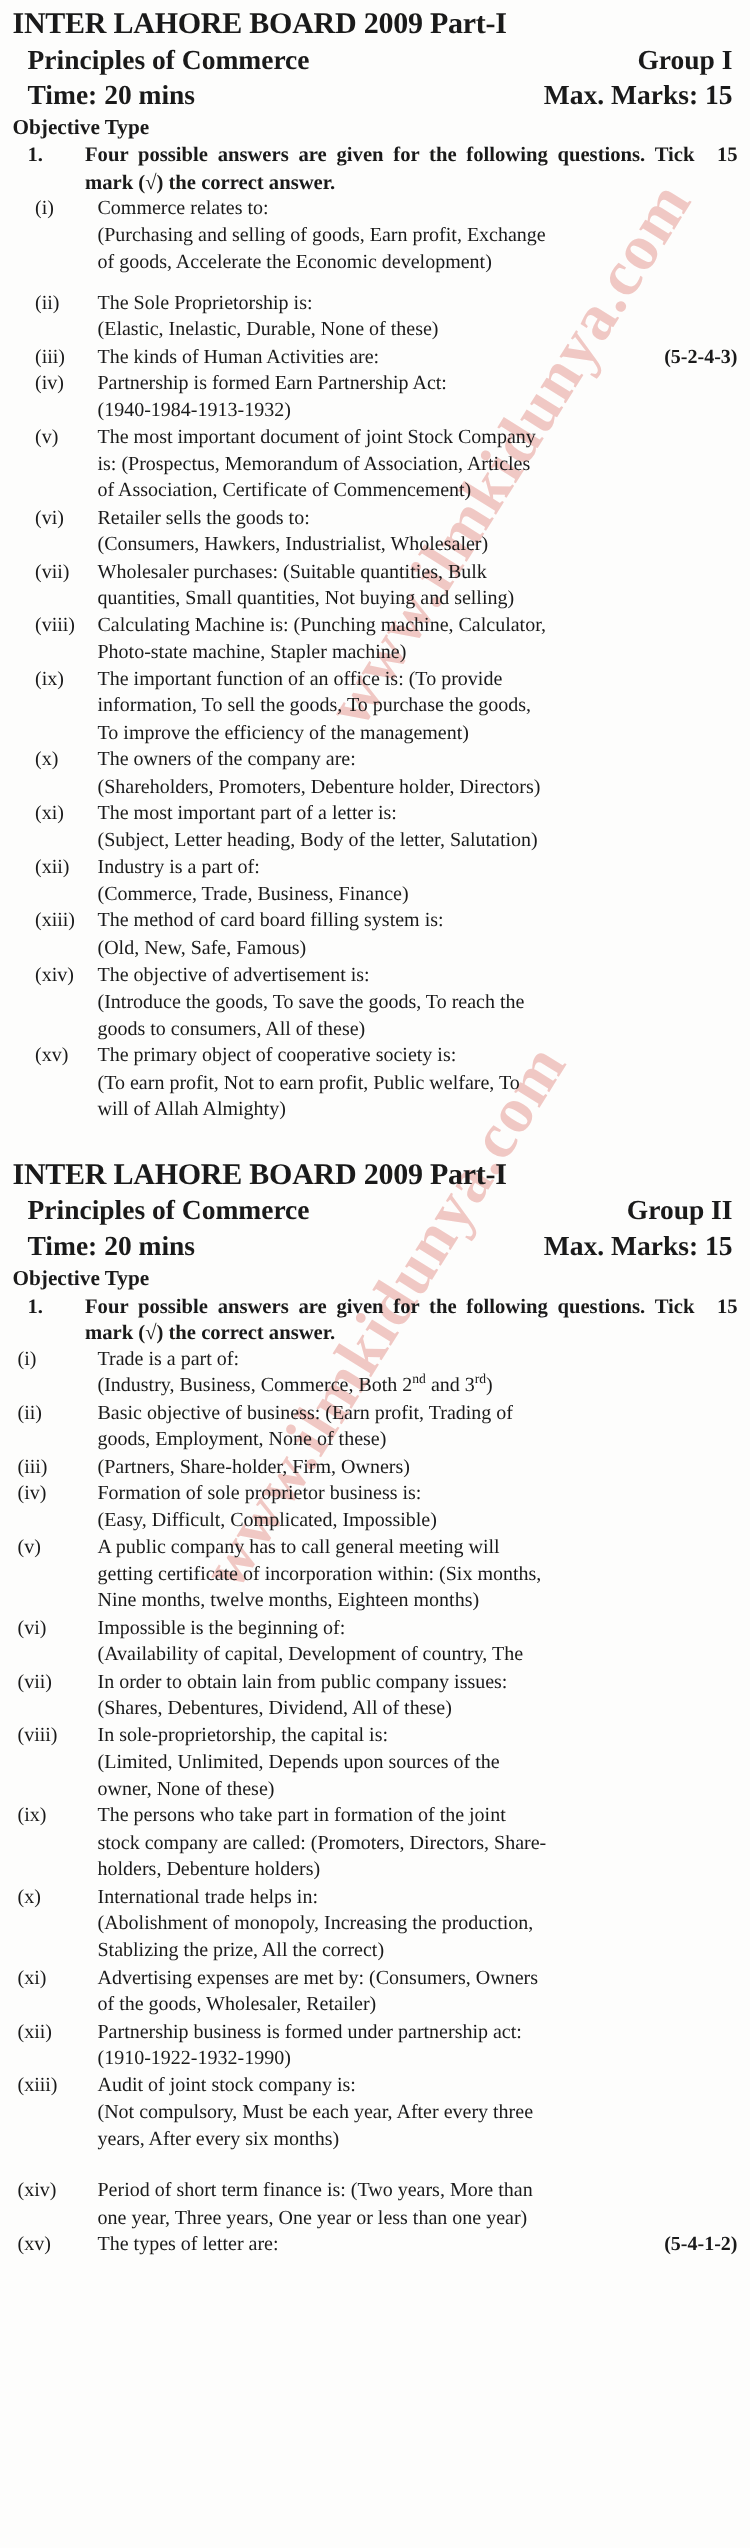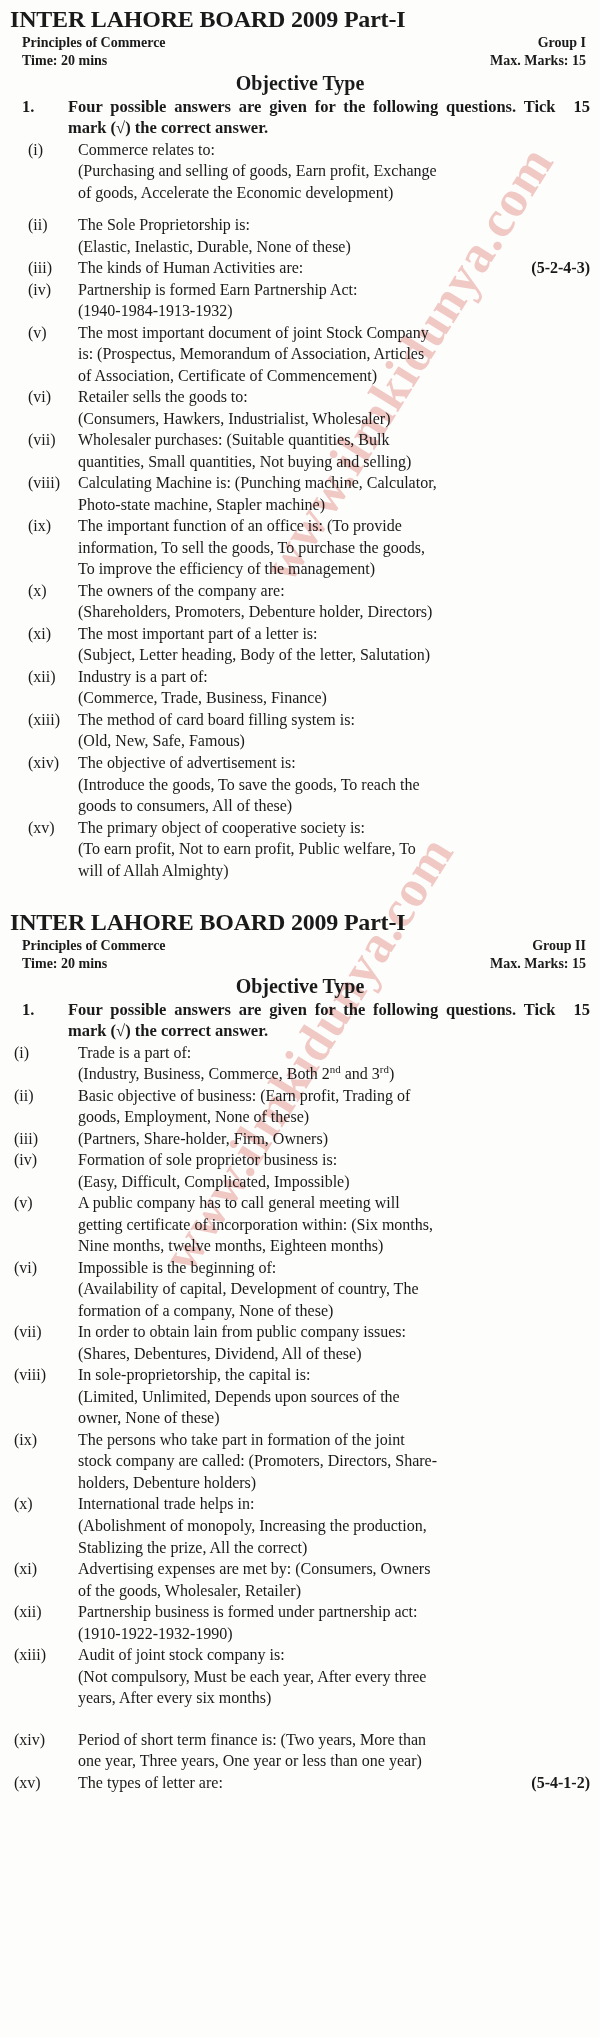--- a/index.html
+++ b/index.html
@@ -68,30 +68,30 @@
     letter-spacing: -0.2px;
     line-height: 1.12;
     margin: 2px 0 1px 0;
     white-space: nowrap;
   }
   .meta-row {
     display: flex;
     justify-content: space-between;
     align-items: baseline;
     font-weight: bold;
-    font-size: 14px;
+    font-size: 22px;
     line-height: 1.28;
     padding: 0 4px 0 12px;
   }
   .meta-row .right { text-align: right; }
 
   .objective-type {
-    text-align: center;
-    font-weight: bold;
-    font-size: 20px;
+    text-align: left;
+    font-weight: bold;
+    font-size: 17px;
     margin: 2px 0 1px 0;
   }
 
   
   .instruction {
     display: flex;
     font-weight: bold;
     font-size: 16.5px;
     line-height: 1.30;
     padding-left: 12px;
@@ -366,21 +366,20 @@
             <span class="line justify">A public company has to call general meeting will</span>
             <span class="line">getting certificate of incorporation within: (Six months,</span>
             <span class="line">Nine months, twelve months, Eighteen months)</span>
           </span>
         </div>
         <div class="qrow">
           <span class="rn">(vi)</span>
           <span class="qbody">
             <span class="line">Impossible is the beginning of:</span>
             <span class="line justify">(Availability of capital, Development of country, The</span>
-            <span class="line">formation of a company, None of these)</span>
           </span>
         </div>
         <div class="qrow">
           <span class="rn">(vii)</span>
           <span class="qbody">
             <span class="line">In order to obtain lain from public company issues:</span>
             <span class="line">(Shares, Debentures, Dividend, All of these)</span>
           </span>
         </div>
         <div class="qrow">

